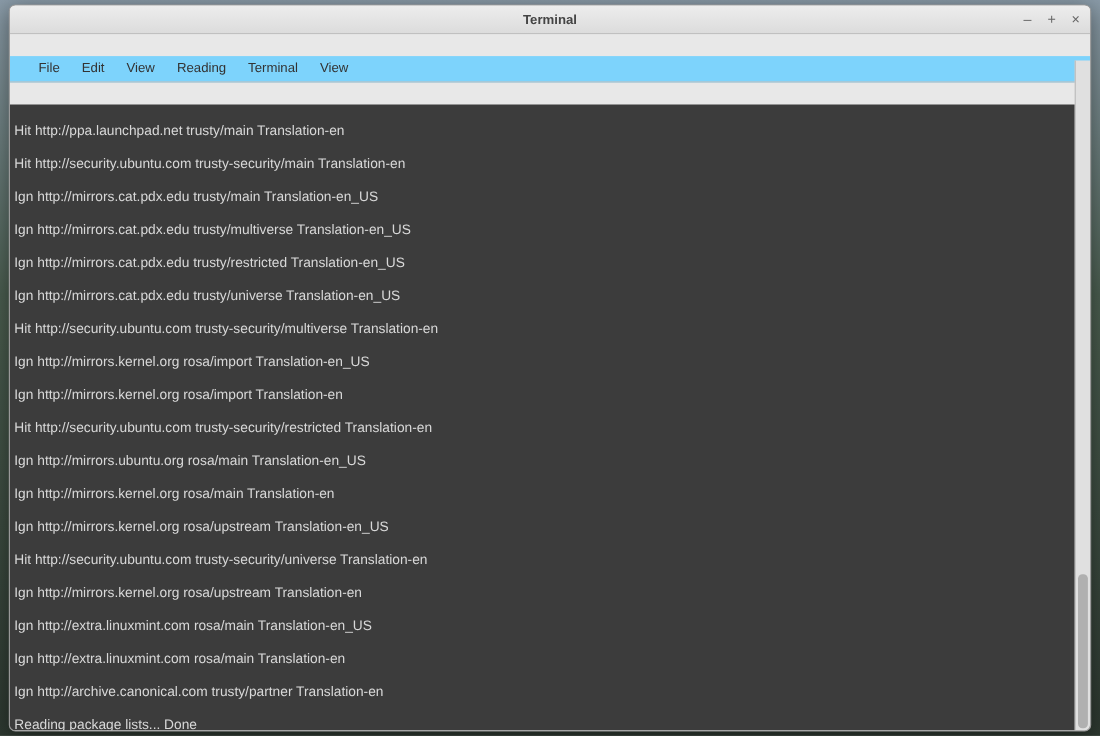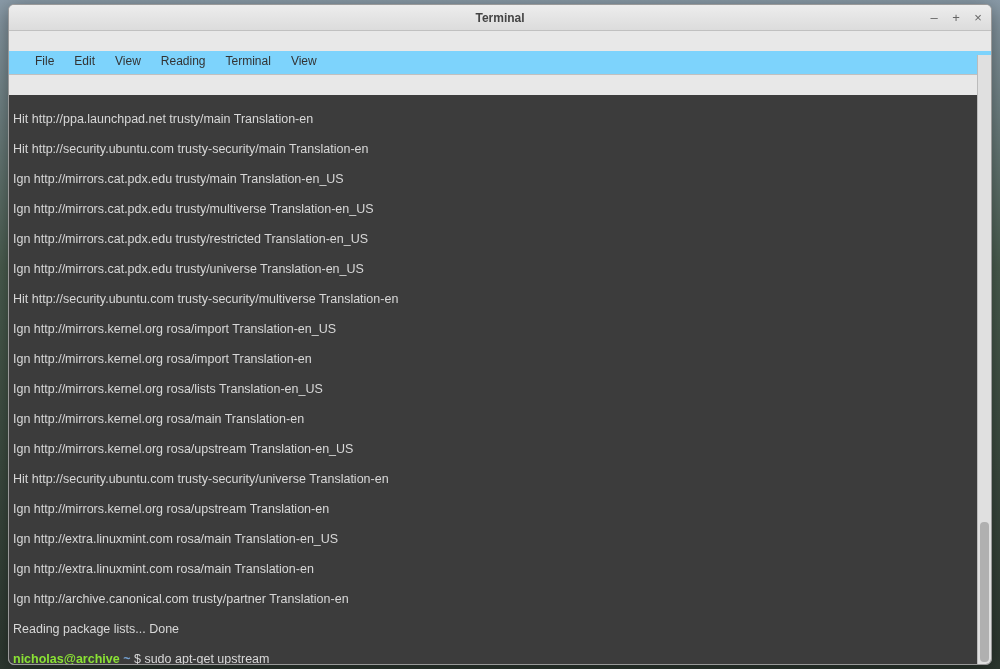--- a/index.html
+++ b/index.html
@@ -130,21 +130,22 @@
   <div class="terminal-body">
 <div class="line">Hit http://ppa.launchpad.net trusty/main Translation-en</div>
 <div class="line">Hit http://security.ubuntu.com trusty-security/main Translation-en</div>
 <div class="line">Ign http://mirrors.cat.pdx.edu trusty/main Translation-en_US</div>
 <div class="line">Ign http://mirrors.cat.pdx.edu trusty/multiverse Translation-en_US</div>
 <div class="line">Ign http://mirrors.cat.pdx.edu trusty/restricted Translation-en_US</div>
 <div class="line">Ign http://mirrors.cat.pdx.edu trusty/universe Translation-en_US</div>
 <div class="line">Hit http://security.ubuntu.com trusty-security/multiverse Translation-en</div>
 <div class="line">Ign http://mirrors.kernel.org rosa/import Translation-en_US</div>
 <div class="line">Ign http://mirrors.kernel.org rosa/import Translation-en</div>
-<div class="line">Ign http://mirrors.kernel.org rosa/lists Translation-en_US</div>
+<div class="line">Hit http://security.ubuntu.com trusty-security/restricted Translation-en</div>
+<div class="line">Ign http://mirrors.ubuntu.org rosa/main Translation-en_US</div>
 <div class="line">Ign http://mirrors.kernel.org rosa/main Translation-en</div>
 <div class="line">Ign http://mirrors.kernel.org rosa/upstream Translation-en_US</div>
 <div class="line">Hit http://security.ubuntu.com trusty-security/universe Translation-en</div>
 <div class="line">Ign http://mirrors.kernel.org rosa/upstream Translation-en</div>
 <div class="line">Ign http://extra.linuxmint.com rosa/main Translation-en_US</div>
 <div class="line">Ign http://extra.linuxmint.com rosa/main Translation-en</div>
 <div class="line">Ign http://archive.canonical.com trusty/partner Translation-en</div>
 <div class="line">Reading package lists... Done</div>
 <div class="line"><span class="prompt-user">nicholas@archive</span> <span class="prompt-tilde">~</span> <span class="prompt-dollar">$</span><span> sudo apt-get upstream</span></div>
 

